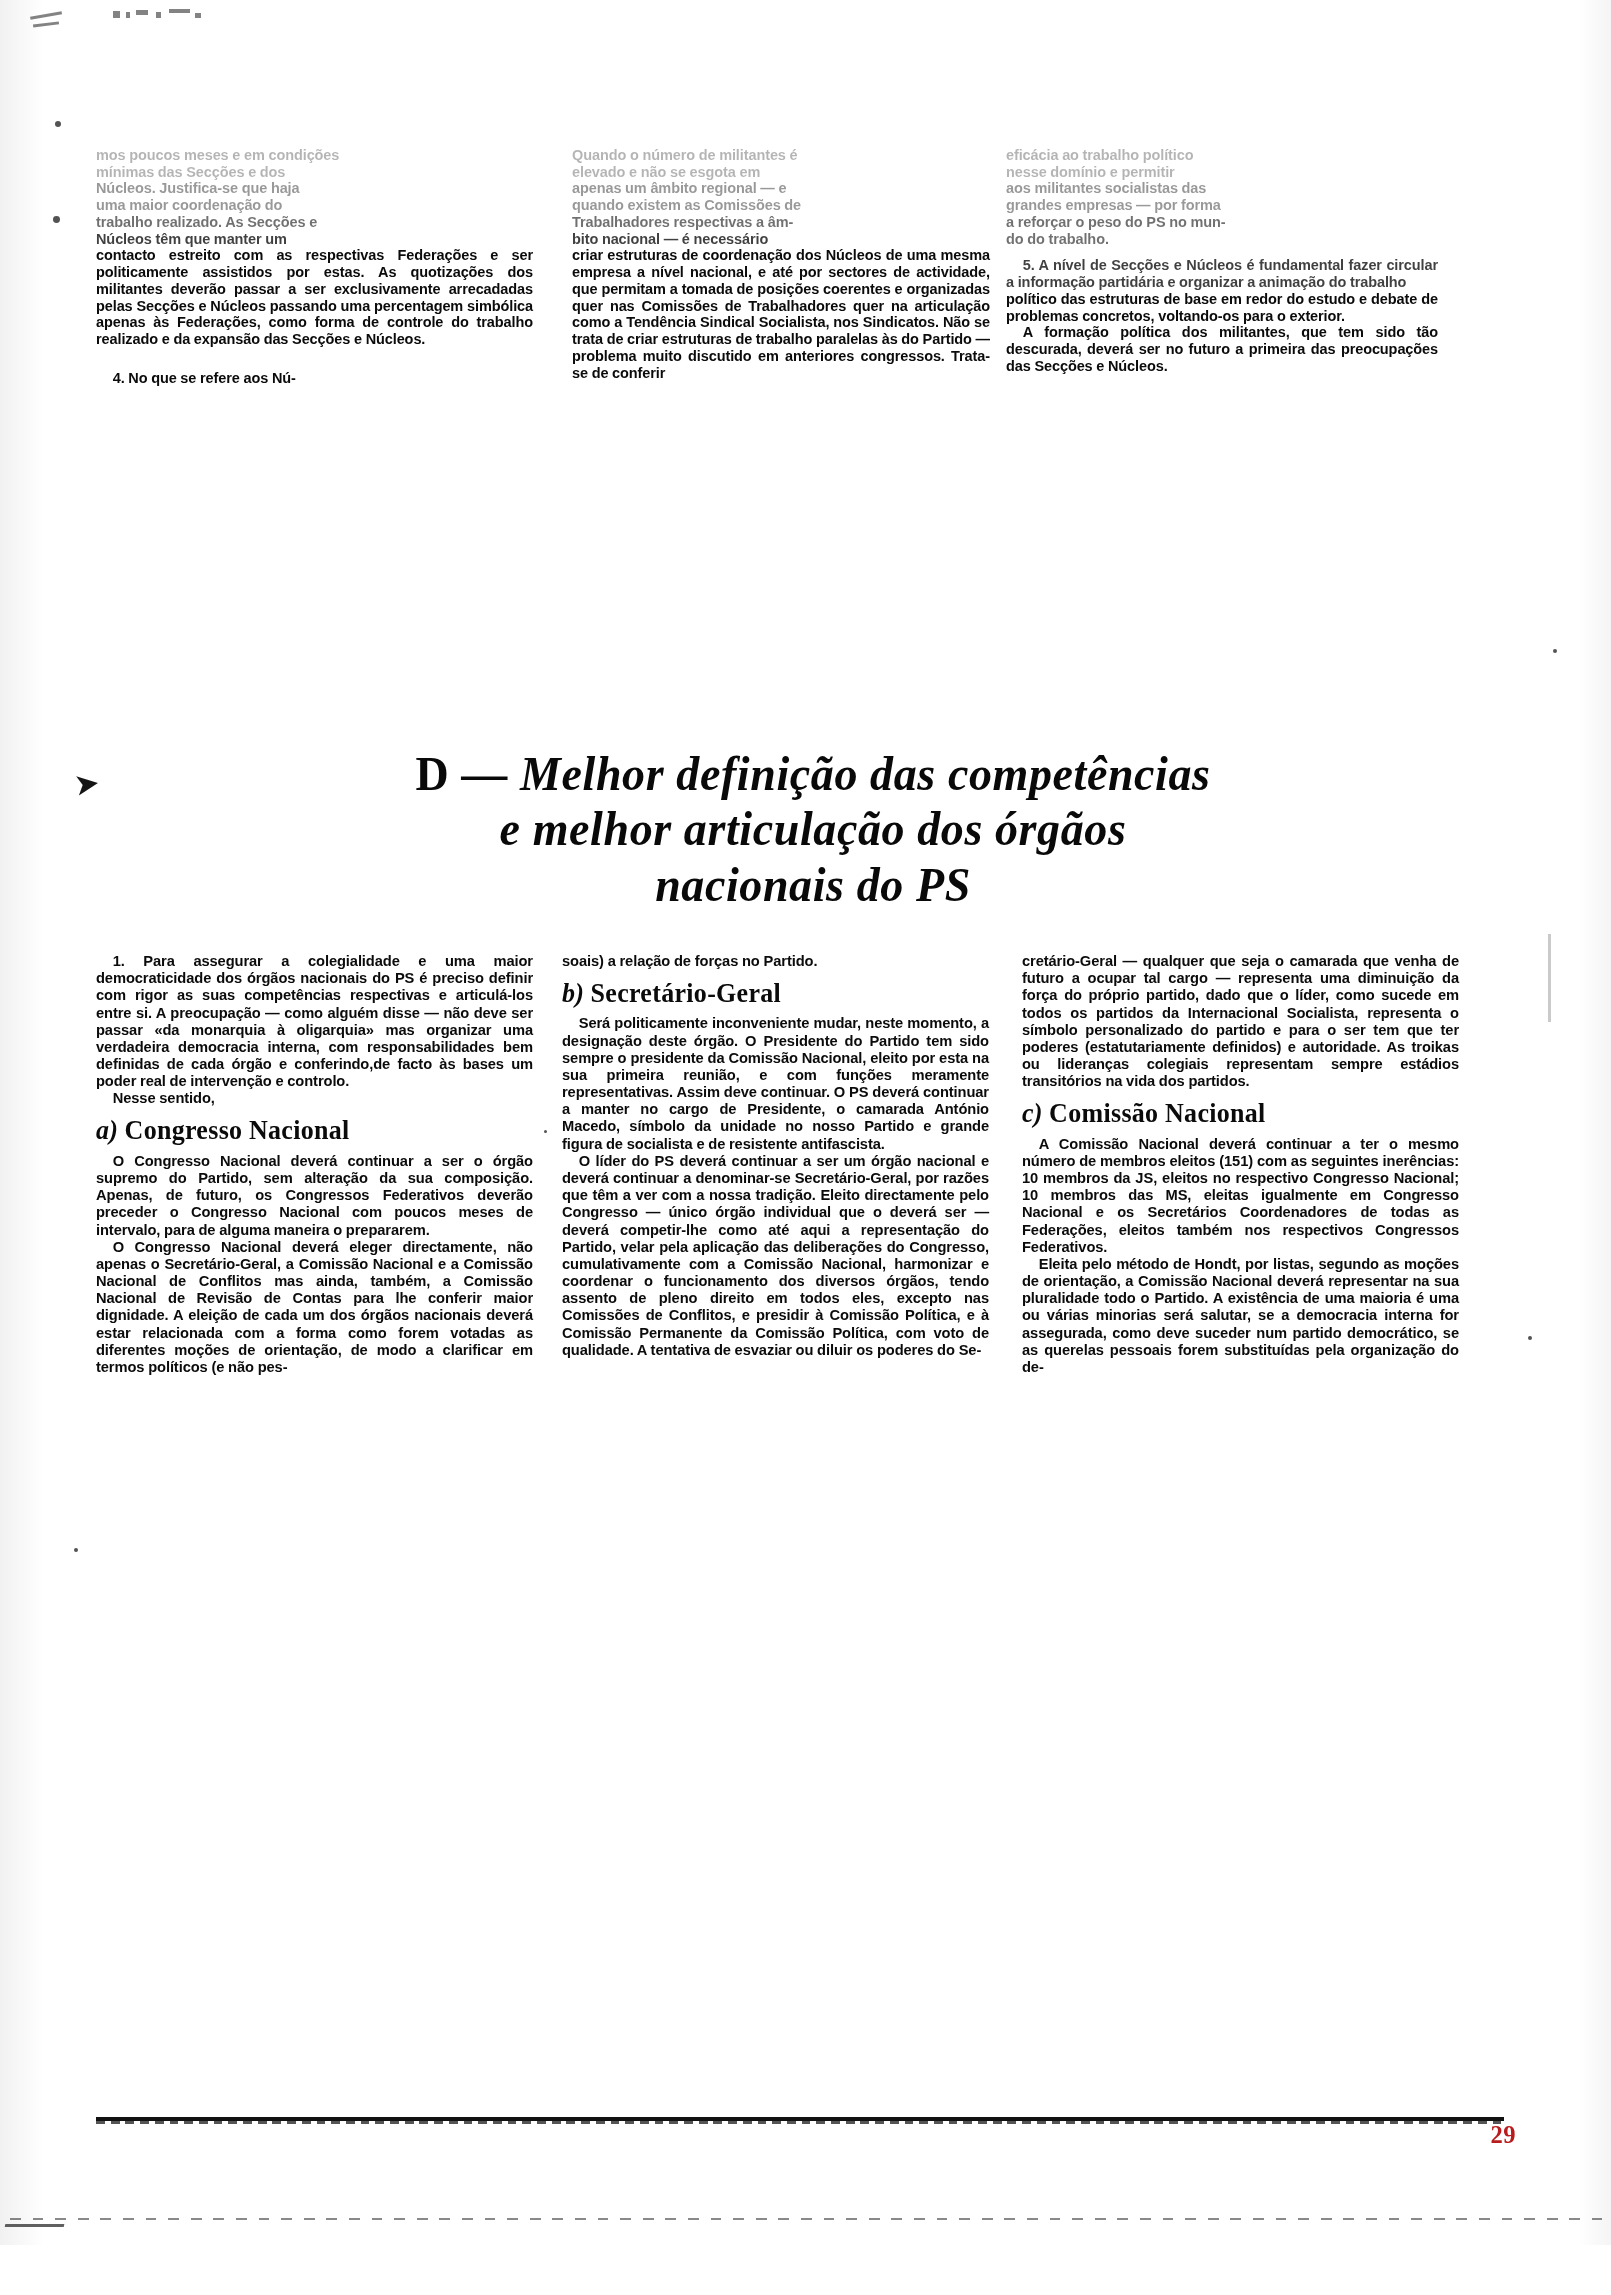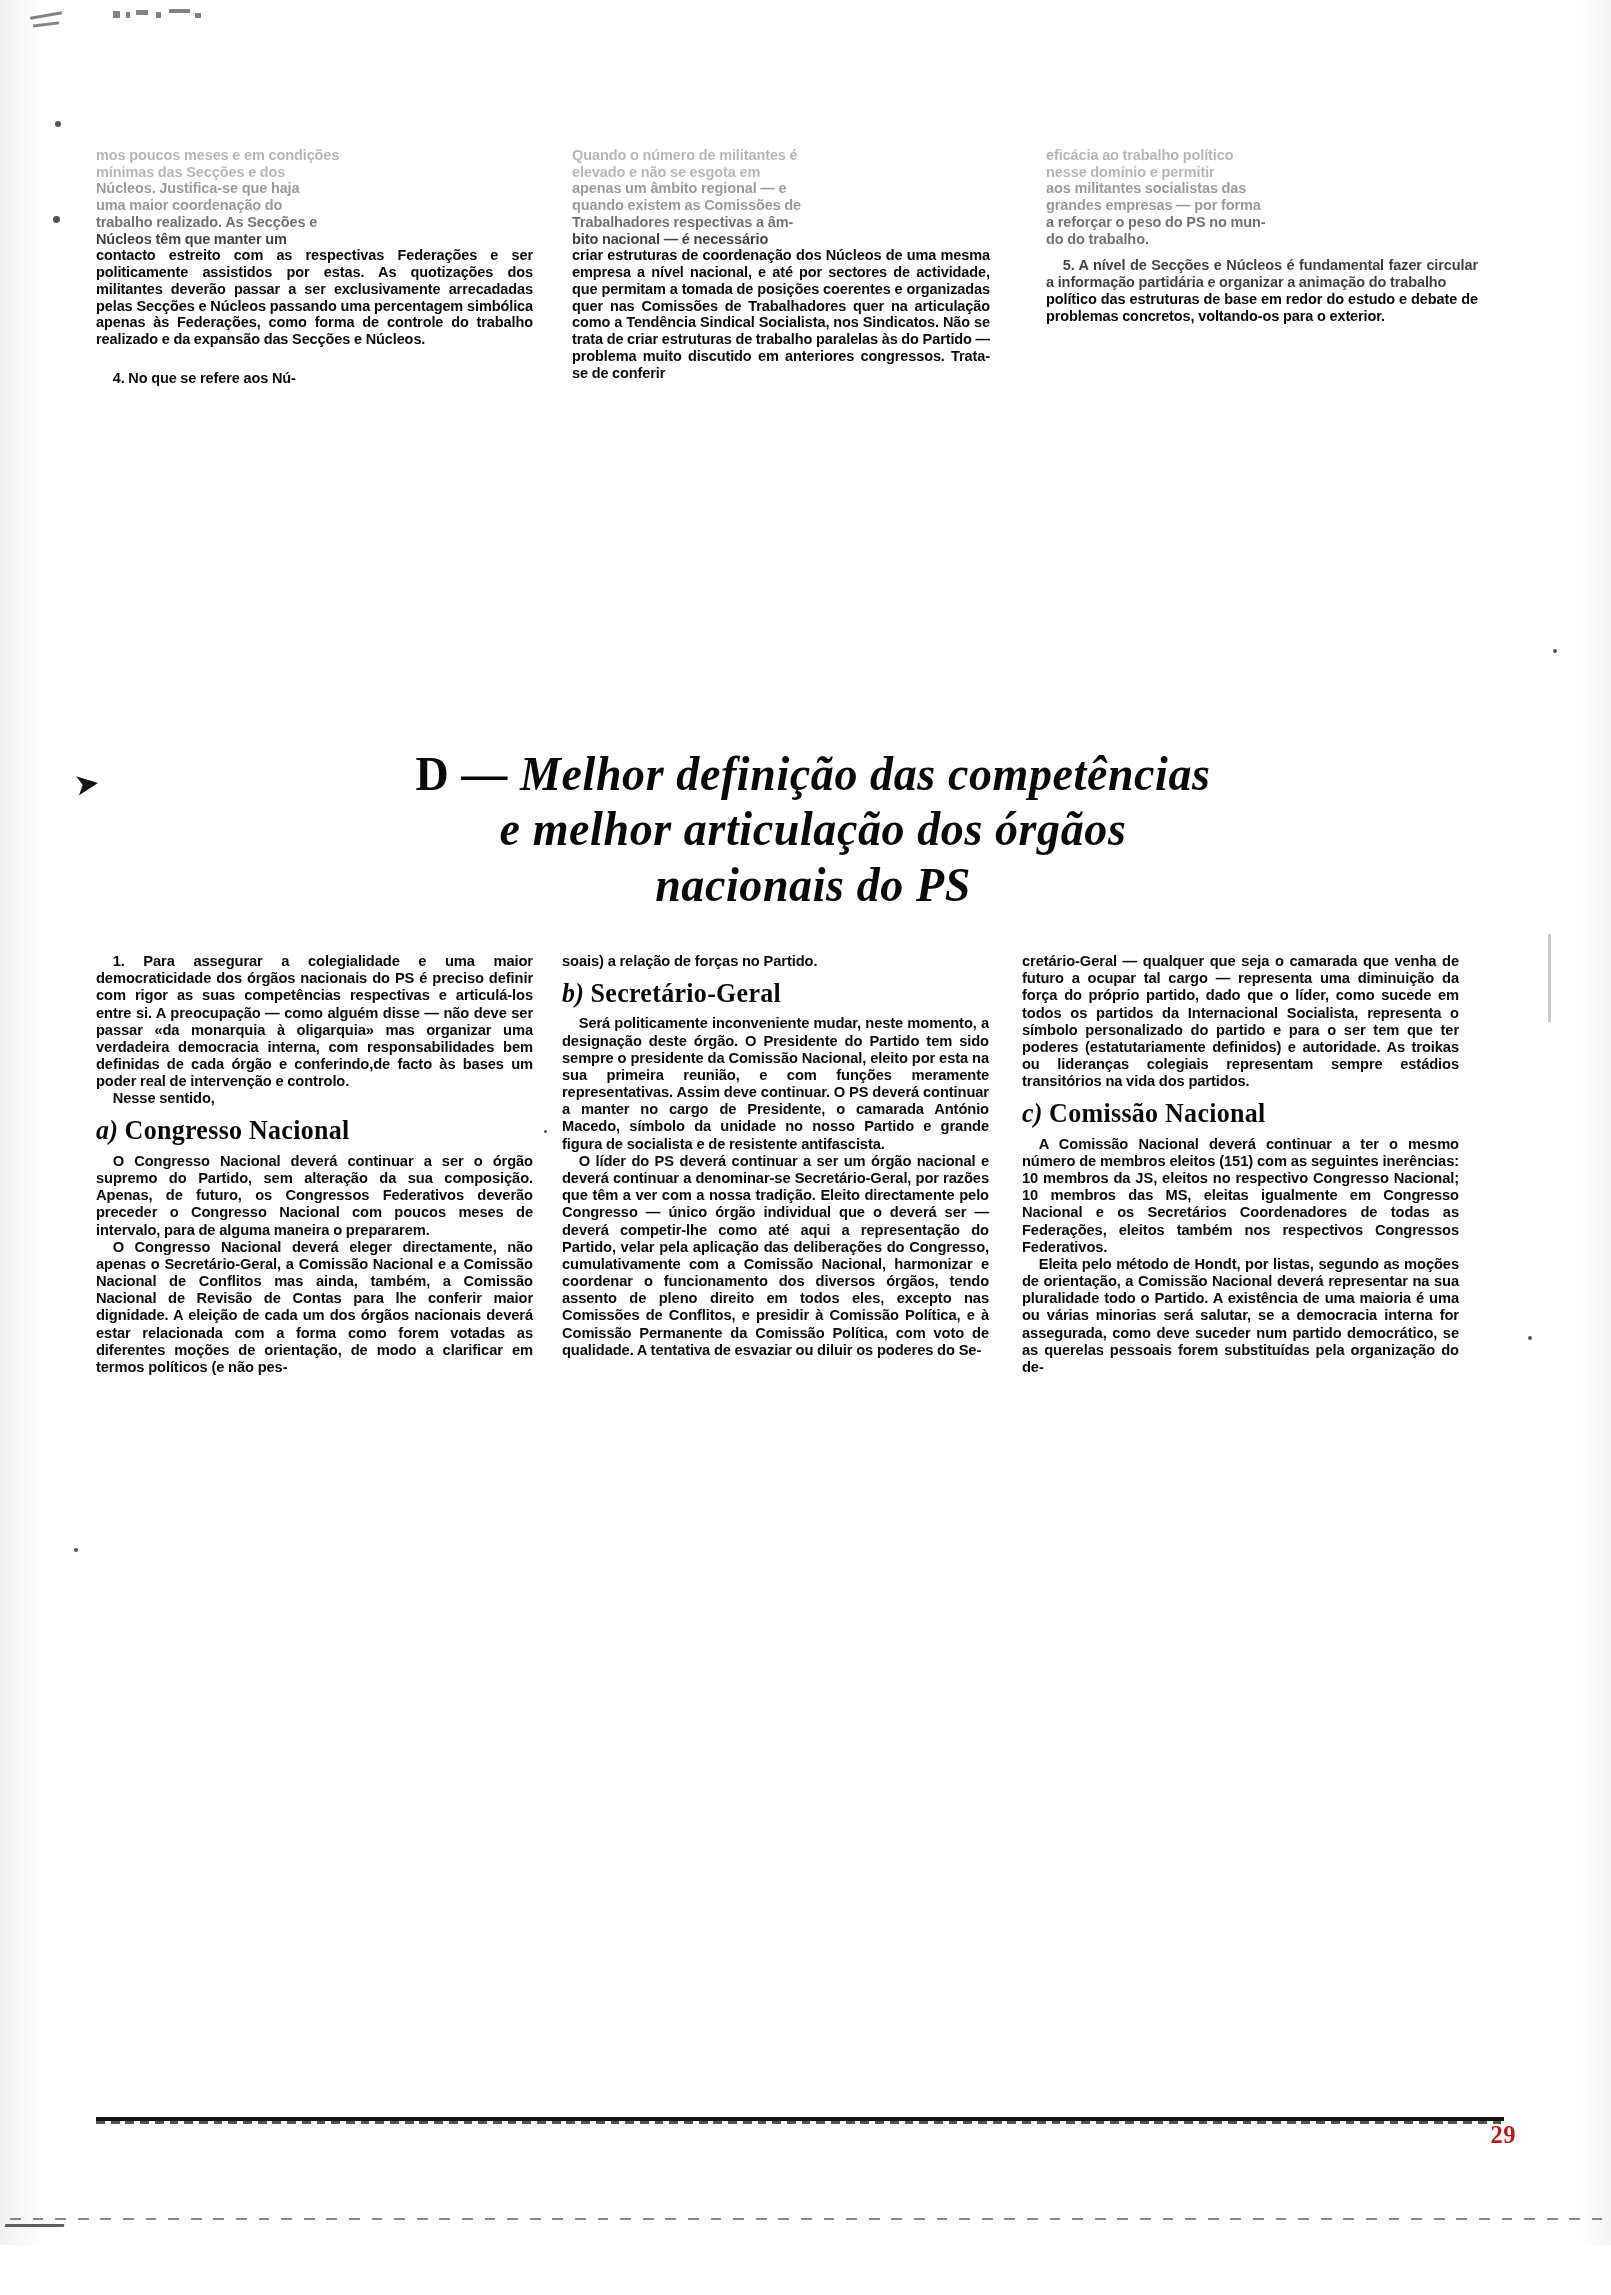--- a/index.html
+++ b/index.html
@@ -223,29 +223,30 @@
   <div class="col top-col" style="left:572px; top:147px; width:418px;">
     <p class="noindent faded-1">Quando o número de militantes é</p>
     <p class="noindent faded-1">elevado e não se esgota em</p>
     <p class="noindent faded-2">apenas um âmbito regional — e</p>
     <p class="noindent faded-2">quando existem as Comissões de</p>
     <p class="noindent faded-3">Trabalhadores respectivas a âm-</p>
     <p class="noindent faded-4">bito nacional — é necessário</p>
     <p class="noindent solid">criar estruturas de coordenação dos Núcleos de uma mesma empresa a nível nacional, e até por sectores de actividade, que permitam a tomada de posições coerentes e organizadas quer nas Comissões de Trabalhadores quer na articulação como a Tendência Sindical Socialista, nos Sindicatos. Não se trata de criar estruturas de trabalho paralelas às do Partido — problema muito discutido em anteriores congressos. Trata-se de conferir</p>
   </div>
 
-  <div class="col top-col" style="left:1046px; top:147px; width:432px;">
+  <div class="col top-col" style="left:1006px; top:147px; width:432px;">
     <p class="noindent faded-1">eficácia ao trabalho político</p>
     <p class="noindent faded-1">nesse domínio e permitir</p>
     <p class="noindent faded-2">aos militantes socialistas das</p>
     <p class="noindent faded-2">grandes empresas — por forma</p>
     <p class="noindent faded-3">a reforçar o peso do PS no mun-</p>
     <p class="noindent faded-3">do do trabalho.</p>
     <p class="faded-4" style="margin-top:10px;">5. A nível de Secções e Núcleos é fundamental fazer circular a informação partidária e organizar a animação do trabalho</p>
     <p class="noindent solid">político das estruturas de base em redor do estudo e debate de problemas concretos, voltando-os para o exterior.</p>
+    <p class="solid">A formação política dos militantes, que tem sido tão descurada, deverá ser no futuro a primeira das preocupações das Secções e Núcleos.</p>
   </div>
 
   <div class="arrow-mark">➤</div>
 
   <div id="headline">
     <span class="hl-line">
       <span class="hl-letter">D —</span>
       <span>Melhor definição das competências</span>
     </span>
     <span class="hl-line">e melhor articulação dos órgãos</span>

